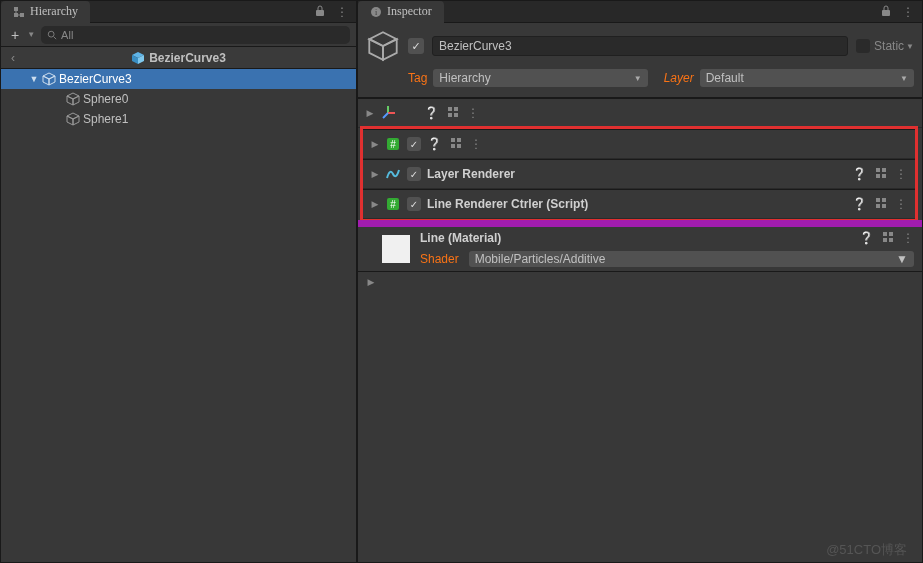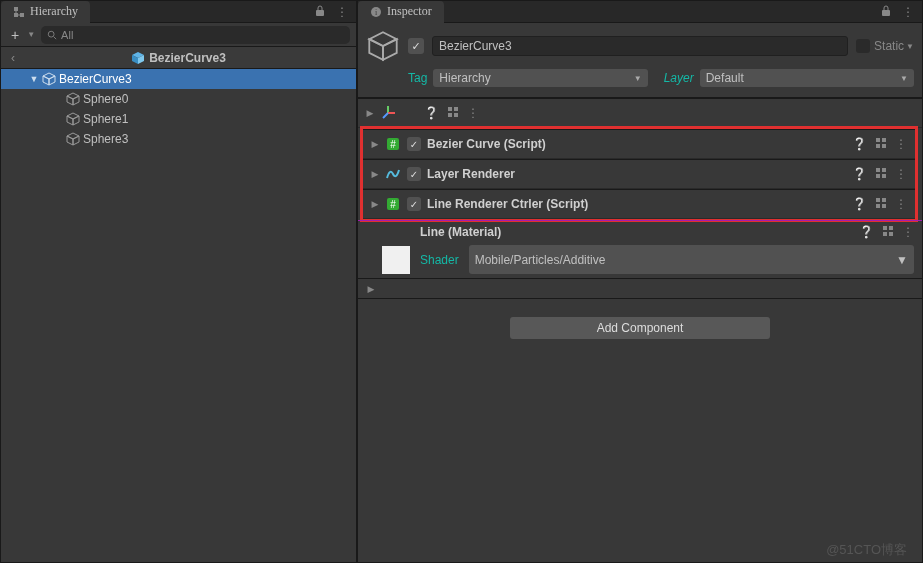--- a/index.html
+++ b/index.html
@@ -143,21 +143,21 @@
     border: 1px solid #202020;
     border-radius: 3px;
     height: 20px;
     padding: 0 6px;
     color:#c0c0c0;
     display:flex;
     align-items:center;
   }
   .static-box { display:flex; align-items:center; gap:4px; color:#888; }
   .insp-row2 { display:flex; align-items:center; gap:6px; padding-left:42px; }
-  .lbl { color:#14b8a6; }
+  .lbl { color:#f97316; }
   .dropdown {
     flex:1;
     background:#515151;
     border-radius:3px;
     height:18px;
     display:flex;
     align-items:center;
     padding: 0 6px;
     color:#c0c0c0;
     justify-content:space-between;
@@ -179,36 +179,36 @@
   .comp-icon { width:16px; height:16px; display:flex; align-items:center; justify-content:center; }
   .comp-title { flex:1; font-weight:600; color:#d0d0d0; }
   .comp-actions { display:flex; gap:8px; color:#888; font-size:12px; }
   .comp-actions span { cursor:pointer; }
   .red-box {
     border: 3px solid #e03030;
     margin: -2px 4px -2px 2px;
   }
   .material-row {
     display:flex;
-    align-items:flex-end;
+    align-items:center;
     padding: 4px 8px;
     gap:10px;
-    border-top:1px solid #a21caf;
+    border-top:7px solid #a21caf;
   }
   .mat-swatch {
     width: 28px; height: 28px; background:#f0f0f0; margin-left:16px;
   }
   .mat-right { flex:1; display:flex; flex-direction:column; gap:6px; }
   .mat-title-row { display:flex; align-items:center; }
   .shader-row { display:flex; align-items:center; gap:10px; }
   .shader-dd {
     flex:1;
     background:#515151;
     border-radius:3px;
-    height:29px;
+    height:16px;
     display:flex;
     align-items:center;
     padding:0 6px;
     justify-content:space-between;
     cursor:pointer;
   }
   .mat-foot { height:20px; display:flex; align-items:center; padding-left:8px; border-top:1px solid #191919;}
   .add-comp-wrap { padding: 18px 0; display:flex; justify-content:center; border-top:1px solid #191919;}
   .add-comp-btn {
     width: 260px;
@@ -309,31 +309,20 @@
     <div class="tree-row">
       <span class="indent1"></span>
       <span class="cube-icon">
         <svg width="14" height="14" viewBox="0 0 14 14">
             <path d="M7 1 L13 4 L7 7 L1 4 Z" fill="none" stroke="#999"></path>
             <path d="M1 4 L7 7 L7 13 L1 10 Z" fill="none" stroke="#999"></path>
             <path d="M13 4 L7 7 L7 13 L13 10 Z" fill="none" stroke="#999"></path>
           </svg>
       </span>
       <span>Sphere1</span>
-    </div>
-    <div class="tree-row">
-      <span class="indent1"></span>
-      <span class="cube-icon">
-        <svg width="14" height="14" viewBox="0 0 14 14">
-            <path d="M7 1 L13 4 L7 7 L1 4 Z" fill="none" stroke="#999"></path>
-            <path d="M1 4 L7 7 L7 13 L1 10 Z" fill="none" stroke="#999"></path>
-            <path d="M13 4 L7 7 L7 13 L13 10 Z" fill="none" stroke="#999"></path>
-          </svg>
-      </span>
-      <span>Sphere3</span>
     </div>
   </div>
 </div>
 
 <div class="panel panel-right">
   <div class="tab-bar">
     <div class="tab">
       <span>
         <svg width="12" height="12" viewBox="0 0 12 12">
             <circle cx="6" cy="6" r="5" fill="#888"></circle>
@@ -418,21 +407,20 @@
       <div class="component">
         <div class="comp-head">
           <span class="fold">▶</span>
           <span class="comp-icon">
             <svg width="16" height="16" viewBox="0 0 16 16">
                 <rect x="2" y="2" width="12" height="12" rx="2" fill="#3a3"></rect>
                 <text x="8" y="12" font-size="10" text-anchor="middle" fill="#fff">#</text>
               </svg>
           </span>
           <div class="chk small">✓</div>
-          <span class="comp-title">Bezier Curve (Script)</span>
           <div class="comp-actions">
             <span>❔</span>
             <span>
                 <svg width="12" height="12" viewBox="0 0 12 12">
                   <rect x="1" y="1" width="4" height="4" fill="#888"></rect>
                   <rect x="7" y="1" width="4" height="4" fill="#888"></rect>
                   <rect x="1" y="7" width="4" height="4" fill="#888"></rect>
                   <rect x="7" y="7" width="4" height="4" fill="#888"></rect>
                 </svg>
               </span>
@@ -515,22 +503,17 @@
             <span>Mobile/Particles/Additive</span>
             <span class="dd-caret">▼</span>
           </div>
         </div>
       </div>
     </div>
     <div class="mat-foot">
       <span class="fold">▶</span>
     </div>
 
-    <div class="add-comp-wrap">
-      <div class="add-comp-btn">
-        <span>Add Component</span>
-      </div>
-    </div>
 
   </div>
 </div>
 
 <div class="watermark">@51CTO博客</div>
 
 </body></html>

